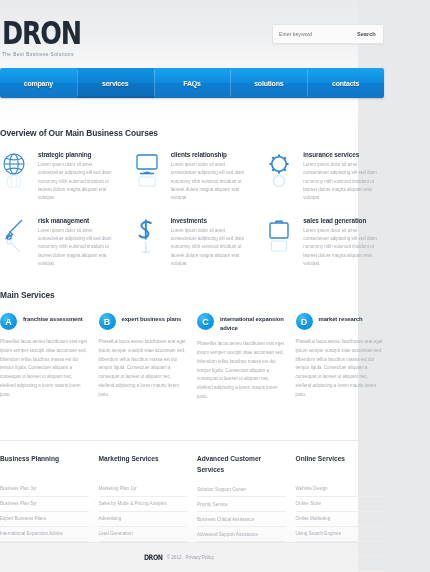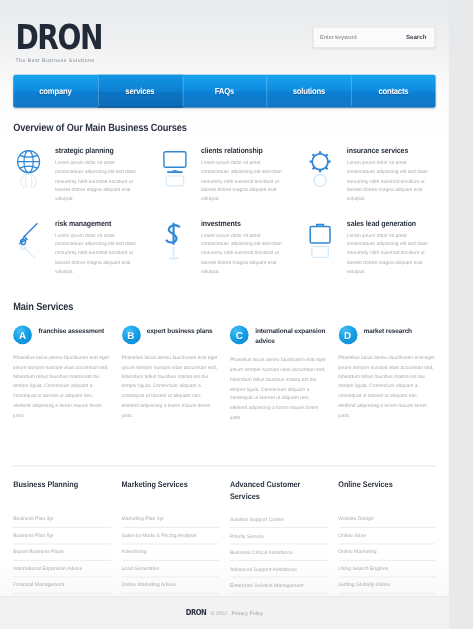--- a/index.html
+++ b/index.html
@@ -4,21 +4,21 @@
 <style>
   * { box-sizing: border-box; margin: 0; padding: 0; }
   html, body {
     width: 430px; height: 572px;
     background: #e8e9eb;
     font-family: "Liberation Sans", sans-serif;
     overflow: hidden;
   }
   .page {
     position: relative;
-    width: 408px; height: 572px;
+    width: 358px; height: 572px;
     background: linear-gradient(180deg,#e9eaec 0%, #eeeff0 6%, #fbfbfb 14%, #ffffff 22%, #ffffff 88%, #f4f4f5 100%);
   }
   .wrap { width: 384px; margin: 0 auto; }
 
   
   .header { padding-top: 18px; display: flex; align-items: flex-start; justify-content: space-between; }
   .logo-box { padding-left: 2px; }
   .logo-word {
     font-family: "DejaVu Sans", sans-serif;
     font-weight: 700;
@@ -91,21 +91,21 @@
 
   
   .sec-title {
     font-size: 8.4px; font-weight: 700; color: #2b3340;
     letter-spacing: -0.1px;
     transform: scaleY(1.14); transform-origin: left center;
   }
   .hr { height: 1px; background: #e6e7e9; }
 
   
-  .courses { margin-top: 13px; }
+  .courses { margin-top: 30px; }
   .courses-grid {
     margin-top: 13px;
     display: grid;
     grid-template-columns: repeat(3, 1fr);
     column-gap: 14px;
     row-gap: 14px;
   }
   .course { display: flex; gap: 8px; }
   .c-icon { width: 30px; flex: 0 0 30px; padding-top: 1px; }
   .c-icon svg { display: block; }

